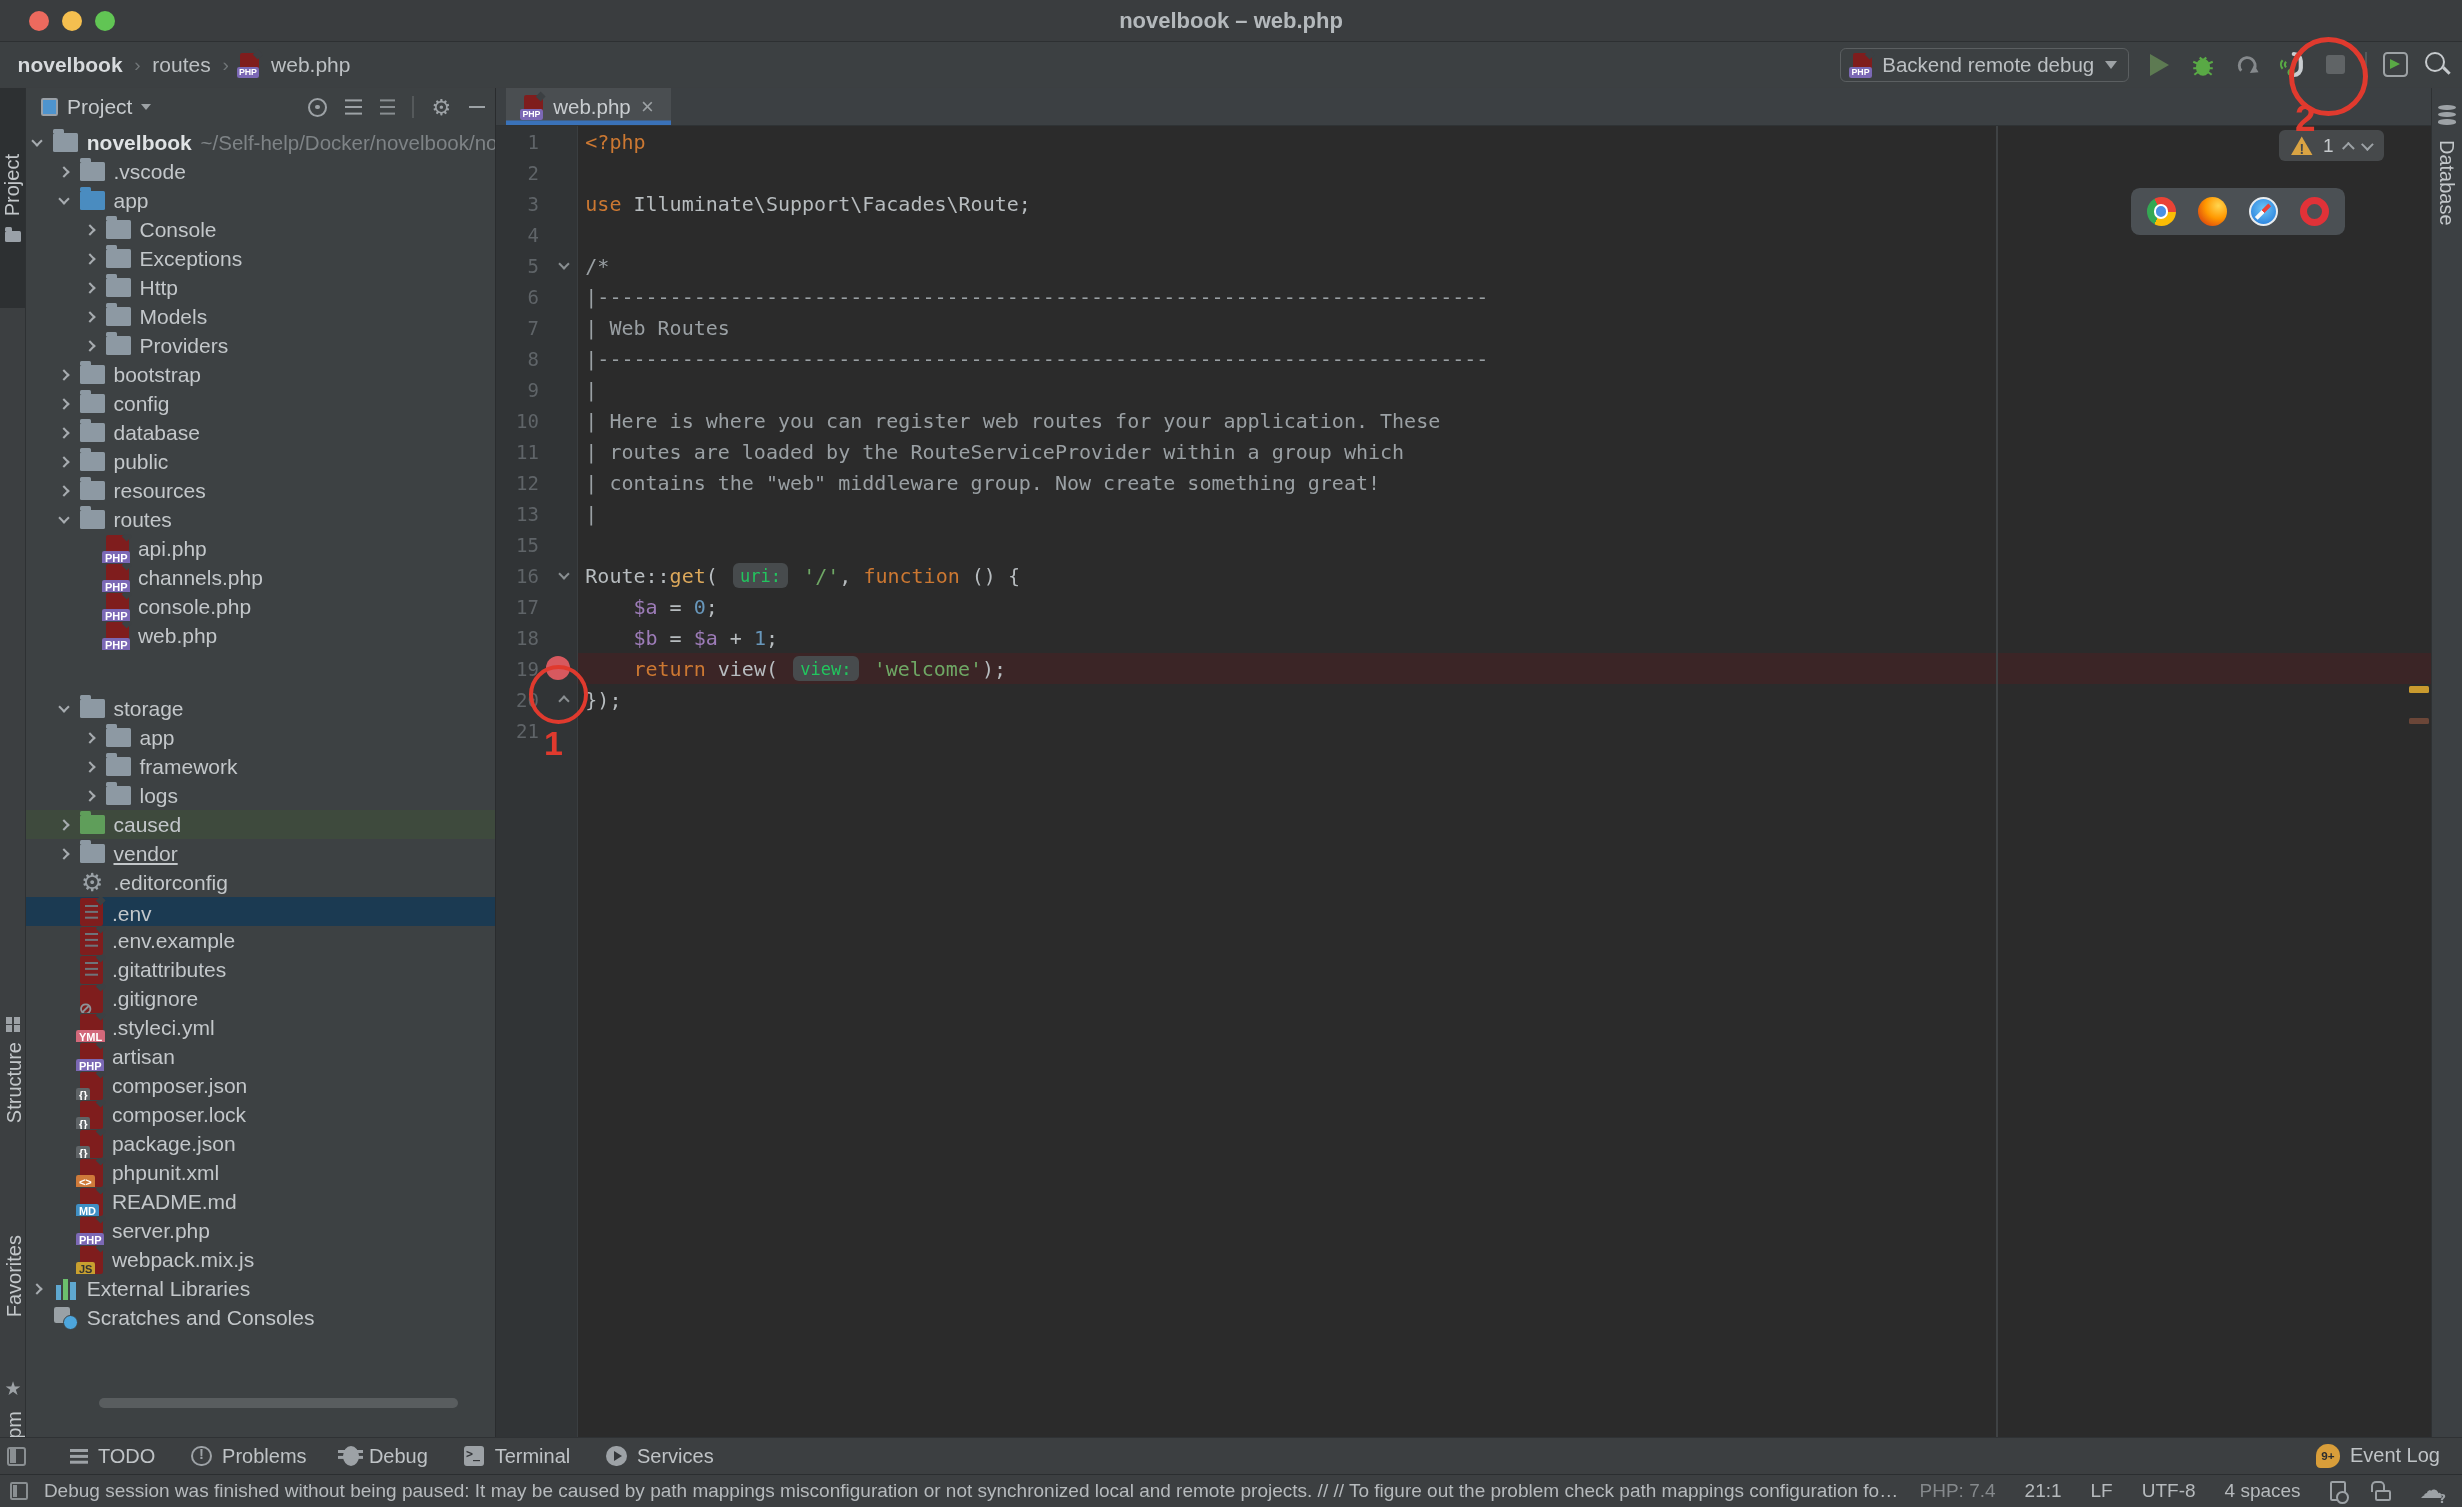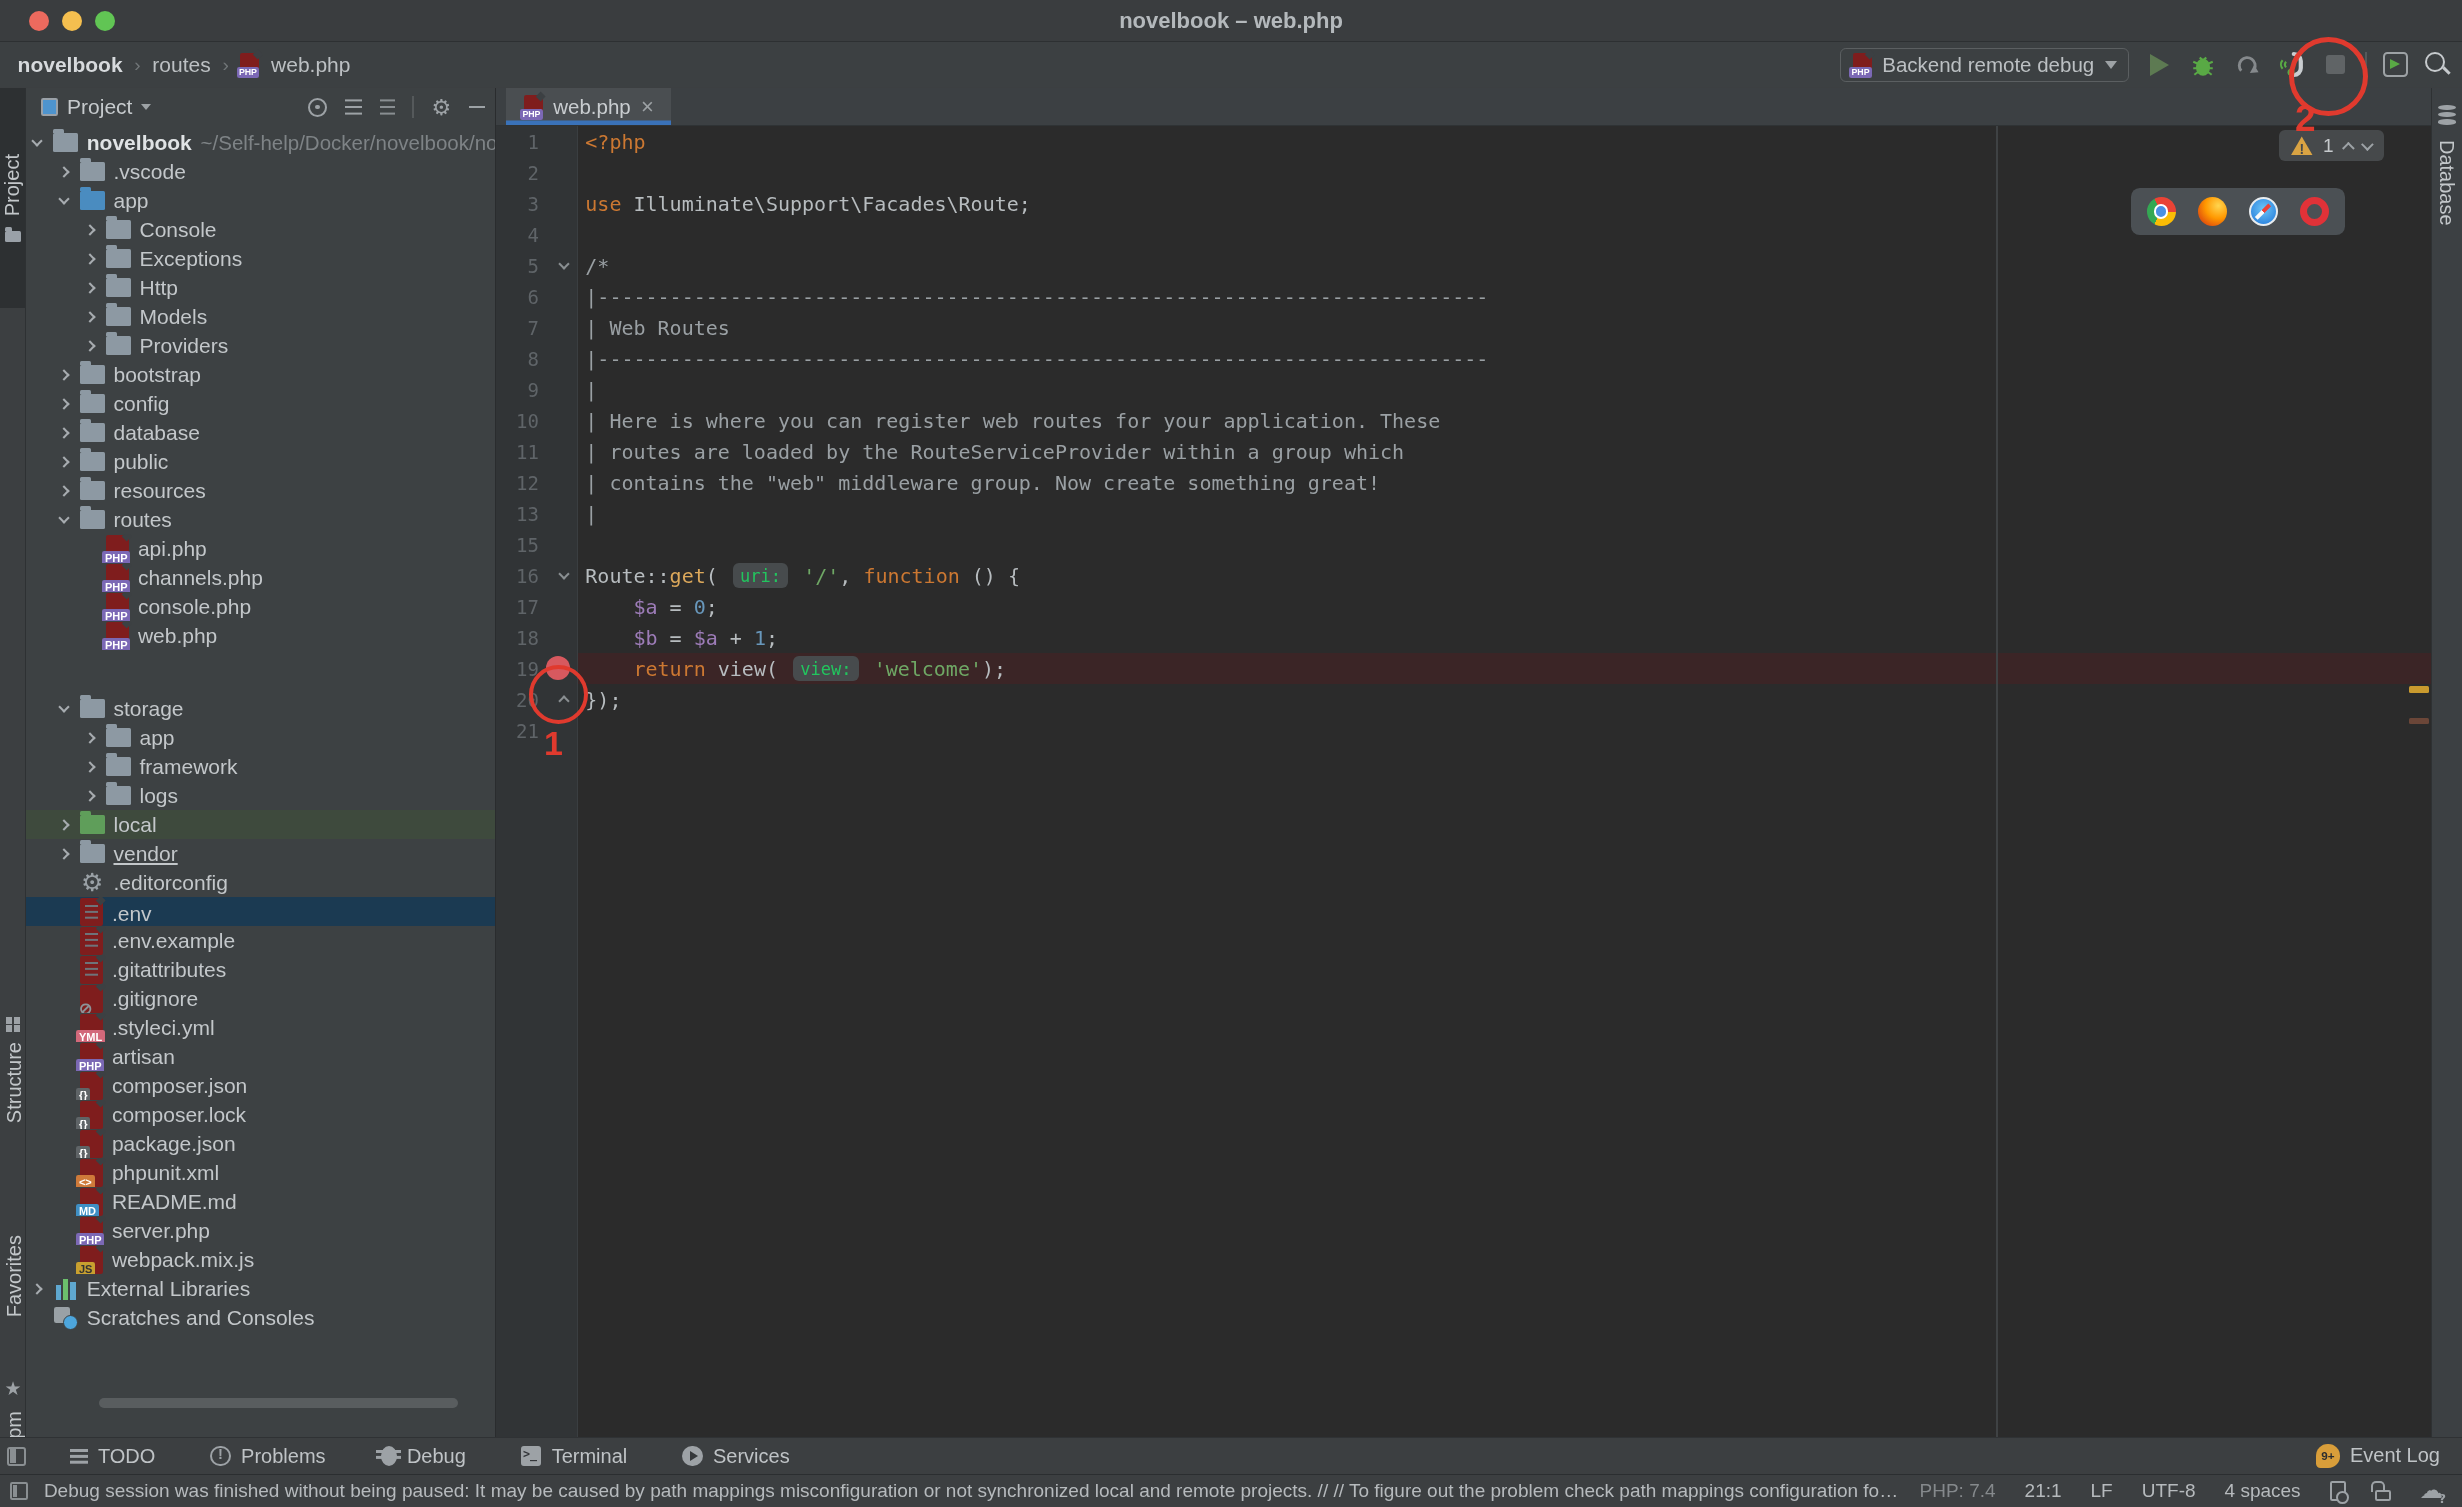--- a/index.html
+++ b/index.html
@@ -172,21 +172,21 @@
     margin:-9.5px 0 0 -2.2px; background:linear-gradient(#ef4136 50%,#f8fafb 50%); transform:rotate(45deg); }
   .bicon.opera { border:7.3px solid #e13238; background:transparent; }
 
   
   .rstrip { width:31.5px; background:#3c4043; border-left:0.7px solid #2e3133; display:flex; flex-direction:column;
     align-items:center; padding-top:14.7px; gap:13px; flex:none; }
   .dbicon i { display:block; width:17.6px; height:5.1px; border-radius:50%; background:#9da2a6; margin:2.2px 0; }
 
   
   .bbar { position:absolute; left:0; right:0; bottom:33px; height:37px; background:#3c3f41;
-    border-top:0.7px solid #2f3234; display:flex; align-items:center; gap:55px; padding-left:70px; }
+    border-top:0.7px solid #2f3234; display:flex; align-items:center; gap:36px; padding-left:70px; }
   .switcher { position:absolute; left:7.3px; width:19px; height:19px; border:2.2px solid #8a8f92; border-radius:2.9px; }
   .switcher::before { content:""; position:absolute; left:0.7px; top:0.7px; bottom:0.7px; width:5.9px; background:#8a8f92; }
   .bitem { display:flex; align-items:center; gap:10.3px; color:#bfc3c6; font-size:20px; }
   .bi-todo { width:17.6px; height:2.9px; background:#9da2a6; box-shadow:0 5.9px 0 #9da2a6, 0 11.7px 0 #9da2a6; margin-top:-11.7px; }
   .bi-prob { width:20.5px; height:20.5px; border:2.2px solid #9da2a6; border-radius:50%; position:relative; }
   .bi-prob::after { content:"!"; position:absolute; left:0; right:0; top:-1.5px; text-align:center;
     color:#9da2a6; font-weight:bold; font-size:14.7px; }
   .bi-bug { width:16px; height:20px; background:#9da2a6; border-radius:50%; position:relative; }
   .bi-bug::before { content:""; position:absolute; left:-4.4px; top:4.4px; width:25px; height:2.2px;
     background:#9da2a6; box-shadow:0 5.9px 0 #9da2a6; }
@@ -431,21 +431,21 @@
             <span class="tlabel">framework</span>
           </div>
           <div class="tree-row" style="padding-left: 60px;">
             <span class="chev closed"></span>
             <span class="folder folder"></span>
             <span class="tlabel">logs</span>
           </div>
           <div class="tree-row hi" style="padding-left: 34px;">
             <span class="chev closed"></span>
             <span class="folder folder-green"></span>
-            <span class="tlabel">local</span>
+            <span class="tlabel">caused</span>
           </div>
           <div class="tree-row" style="padding-left: 34px; text-decoration: underline;">
             <span class="chev closed"></span>
             <span class="folder folder"></span>
             <span class="tlabel">vendor</span>
           </div>
           <div class="tree-row" style="padding-left: 34px;">
             <span class="chev none"></span>
             <span class="gicon">⚙</span>
             <span class="tlabel">.editorconfig</span>

